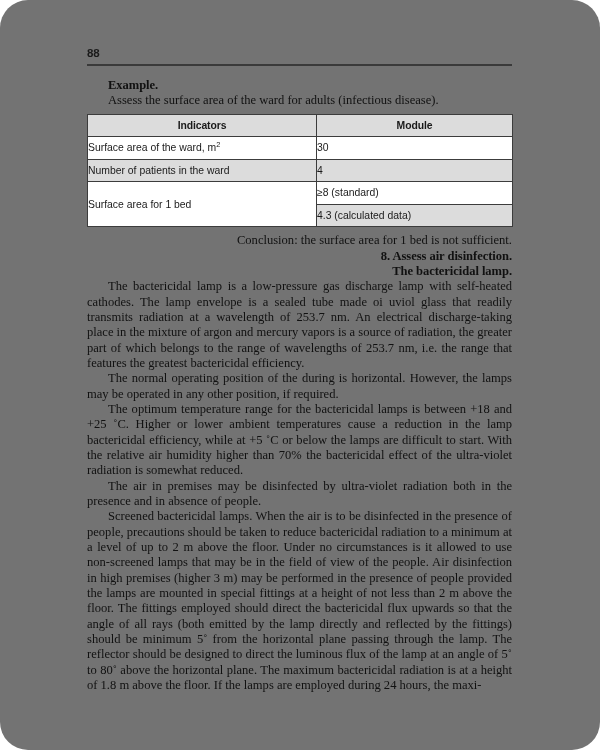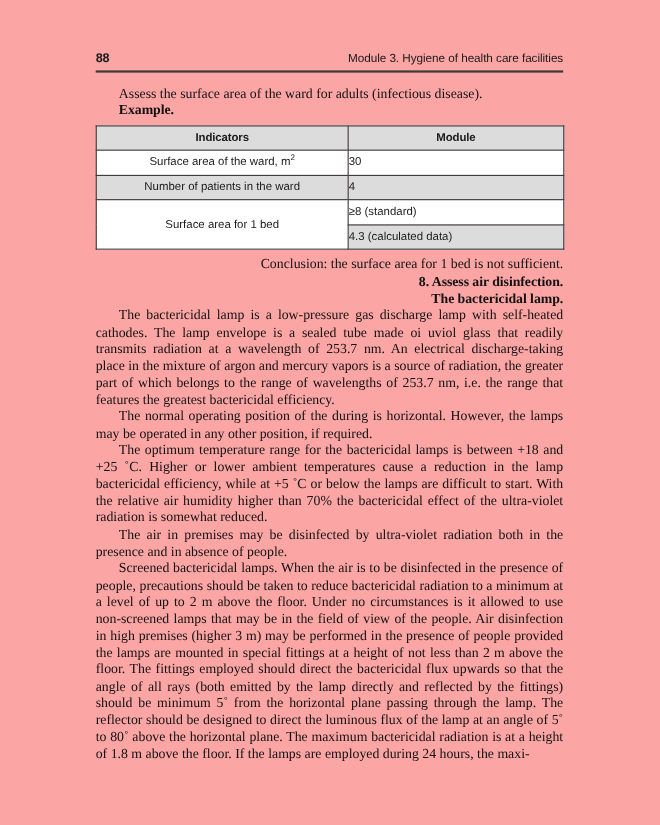--- a/index.html
+++ b/index.html
@@ -13,22 +13,23 @@
     overflow: hidden;
     font-family: "Liberation Serif", serif;
     color: #000000;
     -webkit-font-smoothing: antialiased;
   }
 
   #page {
     position: relative;
     width: 600px;
     height: 750px;
-    background: #fca5a5;
+    background: #737373;
     box-sizing: border-box;
+    border-radius: 28px;
   }
 
   
   .running-head {
     position: absolute;
     left: 87px;
     top: 47px;
     width: 425px;
     display: flex;
     align-items: baseline;
@@ -104,50 +105,49 @@
     height: 21.5px;
     vertical-align: middle;
   }
   table.data th {
     text-align: center;
     font-weight: bold;
     background: #dcdcdc;
     letter-spacing: -0.1px;
   }
   td.label {
-    text-align: center;
+    text-align: left;
     padding-left: 6px;
   }
   td.value {
     text-align: left;
   }
   td.shade { background: #dcdcdc; }
   td.plain { background: #ffffff; }
   sup.unit {
     font-size: 7.4px;
     vertical-align: super;
     line-height: 0;
   }
 </style>
 </head>
 <body>
 
 <div id="page">
 
   <div class="running-head">
     <span class="folio">88</span>
-    <span class="head-title">Module 3. Hygiene of health care facilities</span>
   </div>
   <div class="head-rule"></div>
 
   <div class="textblock">
 
+    <p class="para bold" style="text-indent:21px;">Example.</p>
+
     <p class="para indent">Assess the surface area of the ward for adults (infectious disease).</p>
-
-    <p class="para bold" style="text-indent:21px;">Example.</p>
 
     <div class="table-wrap">
       <table class="data">
         <colgroup>
             <col class="c1">
             <col class="c2">
           </colgroup>
         <thead>
           <tr>
             <th>Indicators</th>

